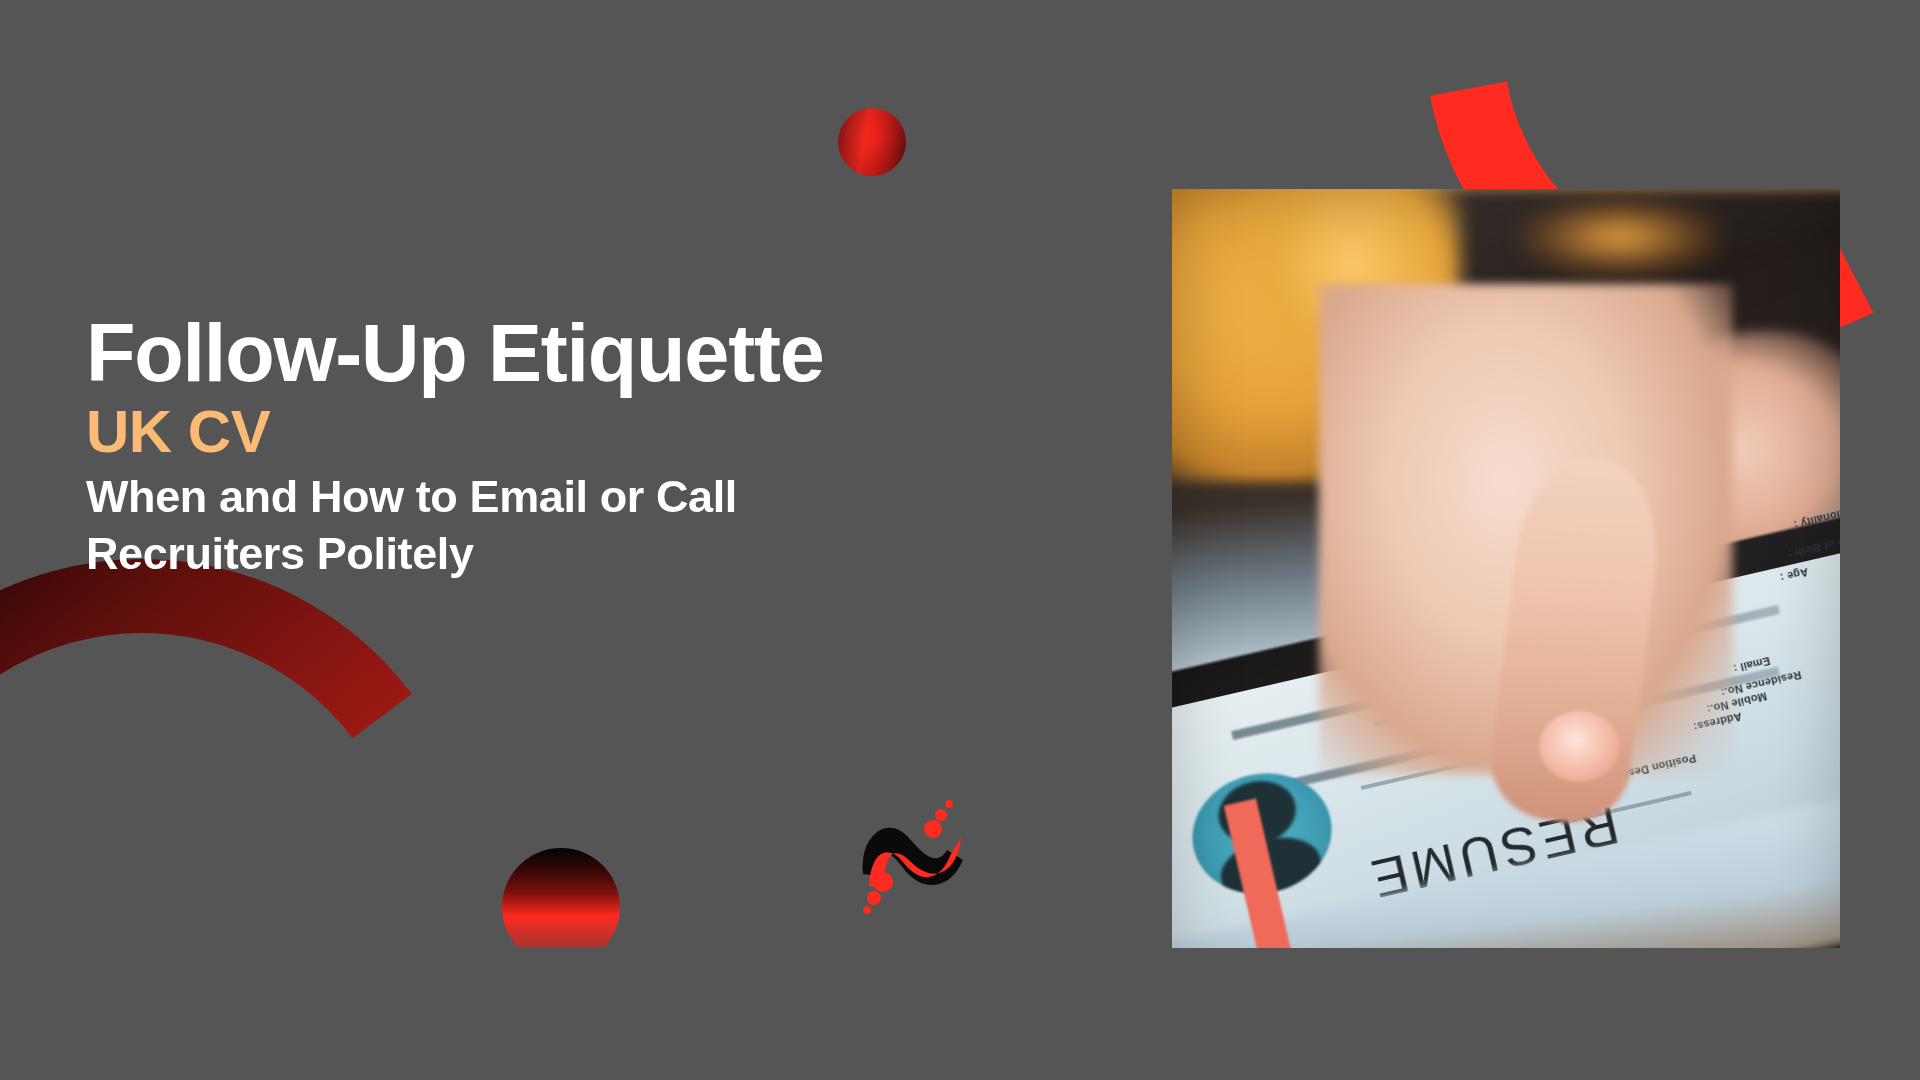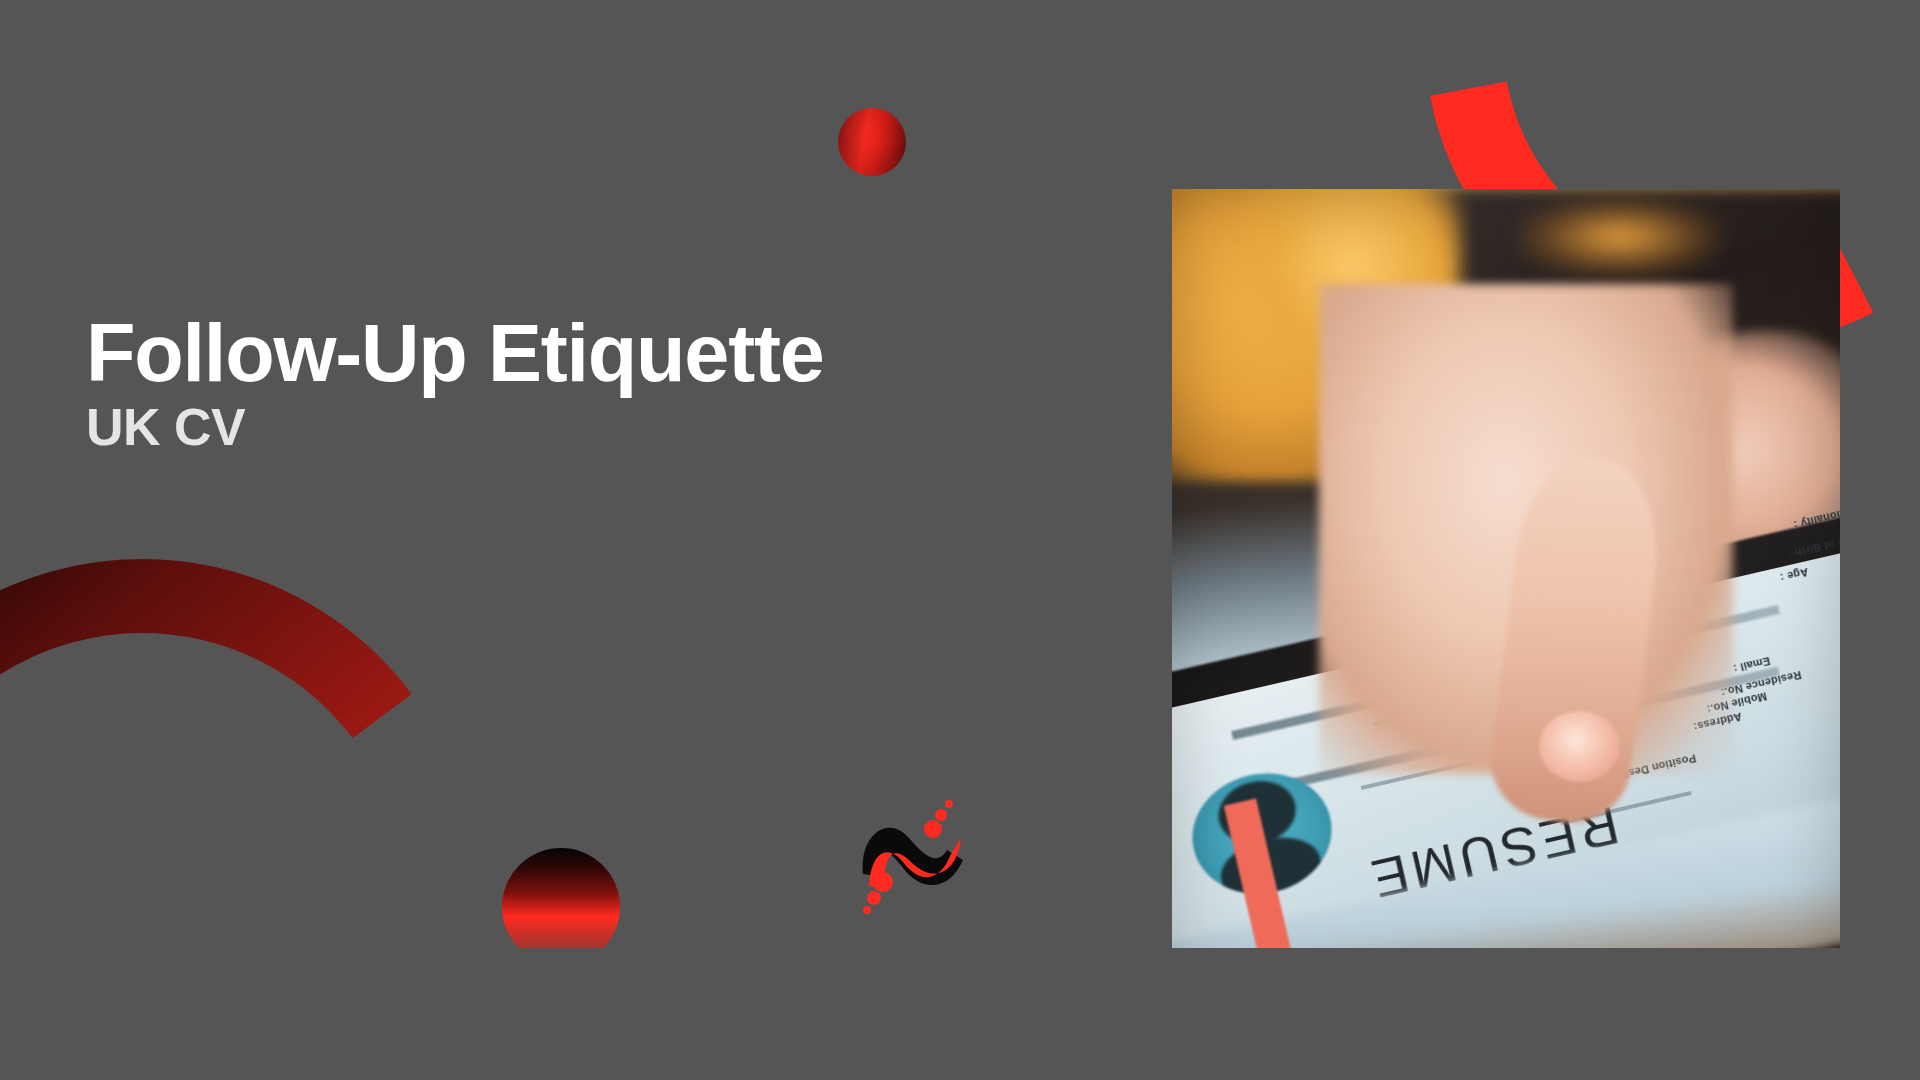--- a/index.html
+++ b/index.html
@@ -74,22 +74,22 @@
   }
   .headline-line {
     color:#ffffff;
     font-size:81px;
     line-height:1.07;
     font-weight:700;
     letter-spacing:-1.2px;
     white-space:nowrap;
   }
   #headline-accent {
-    color:#e5e5e5;
-    font-size:52px;
+    color:#fdba74;
+    font-size:60px;
     line-height:1.18;
     font-weight:700;
     letter-spacing:-0.5px;
     white-space:nowrap;
   }
   .subheadline-line {
     color:#ffffff;
     font-size:45px;
     line-height:1.26;
     font-weight:700;
@@ -327,20 +327,24 @@
 
     <circle cx="38" cy="94" r="10" fill="#ff2a20"></circle>
     <circle cx="29" cy="110" r="7" fill="#ff2a20"></circle>
     <circle cx="22" cy="122" r="4" fill="#ff2a20"></circle>
   </svg>
 
   <div id="headline-block">
     <div class="headline-line">Follow-Up Etiquette</div>
     <div id="headline-accent">UK CV</div>
 
+    <div id="subheadline-block">
+      <div class="subheadline-line">When and How to Email or Call</div>
+      <div class="subheadline-line">Recruiters Politely</div>
+    </div>
   </div>
 
   <div id="photo-card">
     <div id="photo-scene">
       <div class="ph-bg"></div>
       <div class="ph-dark-band"></div>
       <div class="ph-warm-bokeh"></div>
       <div class="ph-sweater"></div>
       <div class="ph-sweater2"></div>
       <div class="ph-hand-far"></div>

